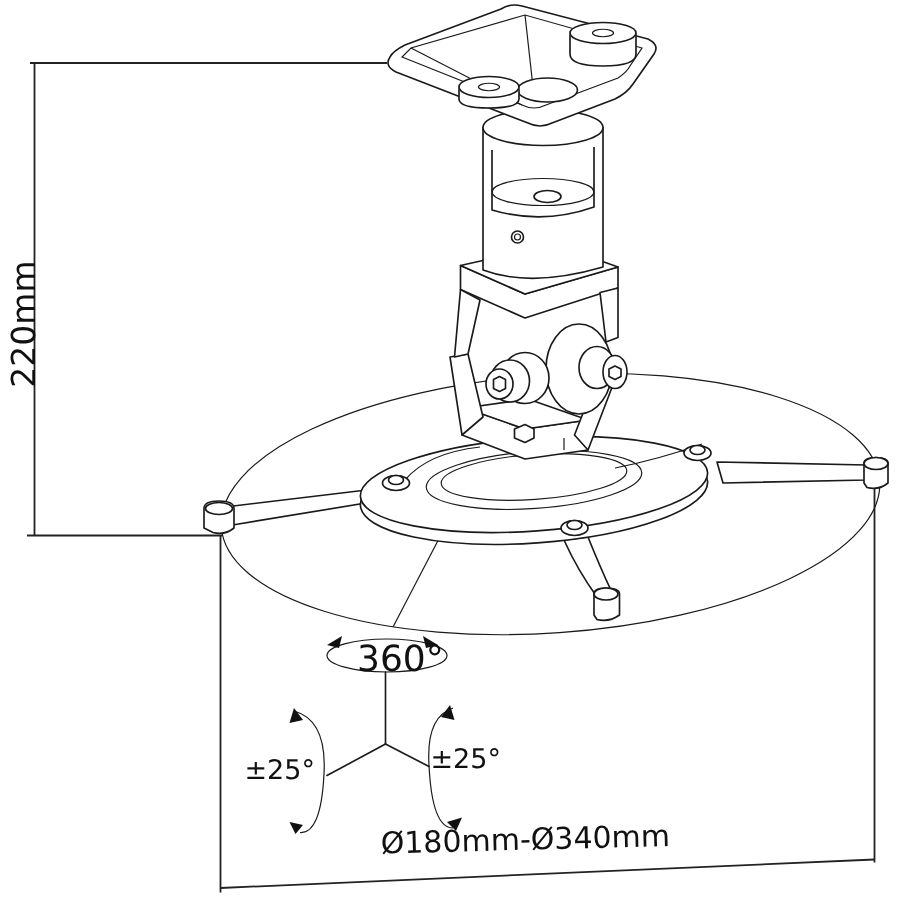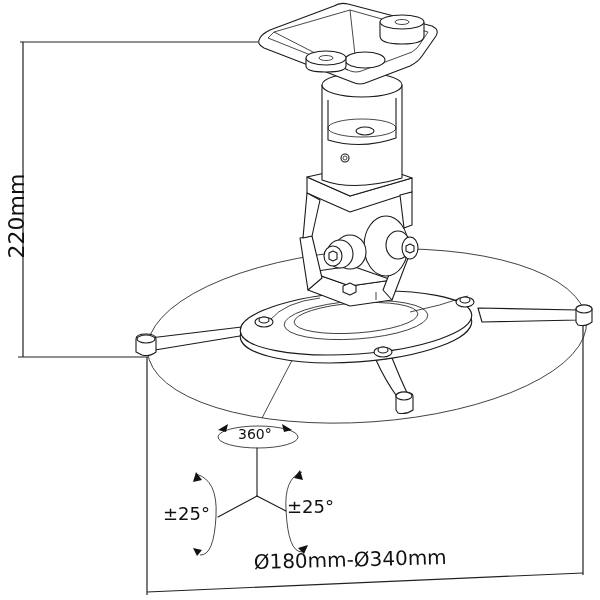--- a/index.html
+++ b/index.html
@@ -5,21 +5,21 @@
   html, body { margin: 0; padding: 0; background: #ffffff; }
   body { width: 600px; height: 600px; overflow: hidden; position: relative; }
   #stage { position: absolute; left: 0; top: 0; width: 600px; height: 600px; }
   svg { position: absolute; left: 0; top: 0; }
   .ln { fill: none; stroke: #1a1a1a; stroke-width: 1.1; stroke-linejoin: round; stroke-linecap: round; }
   .lt { fill: none; stroke: #1a1a1a; stroke-width: 0.8; }
   .fw { fill: #ffffff; stroke: #1a1a1a; stroke-width: 1.1; stroke-linejoin: round; }
   .dim { fill: none; stroke: #222; stroke-width: 1.2; }
   .lbl { position: absolute; font-family: "DejaVu Sans", sans-serif; color: #111; white-space: nowrap; line-height: 1; }
   #height-label { left: -38px; top: 205px; font-size: 22px; transform: rotate(-90deg); transform-origin: center; width: 110px; text-align: center; }
-  #rot-360 { left: 238px; top: 427px; font-size: 14px; }
+  #rot-360 { left: 238px; top: 427px; font-size: 24px; }
   #tilt-left { left: 163px; top: 505px; font-size: 18px; }
   #tilt-right { left: 287px; top: 498px; font-size: 18px; }
   #diam-label { left: 254px; top: 552px; font-size: 20px; transform: rotate(-1.5deg); transform-origin: left bottom; }
 </style>
 </head>
 <body>
 
 <div id="stage">
 <svg width="600" height="600" viewBox="0 0 600 600">
 

